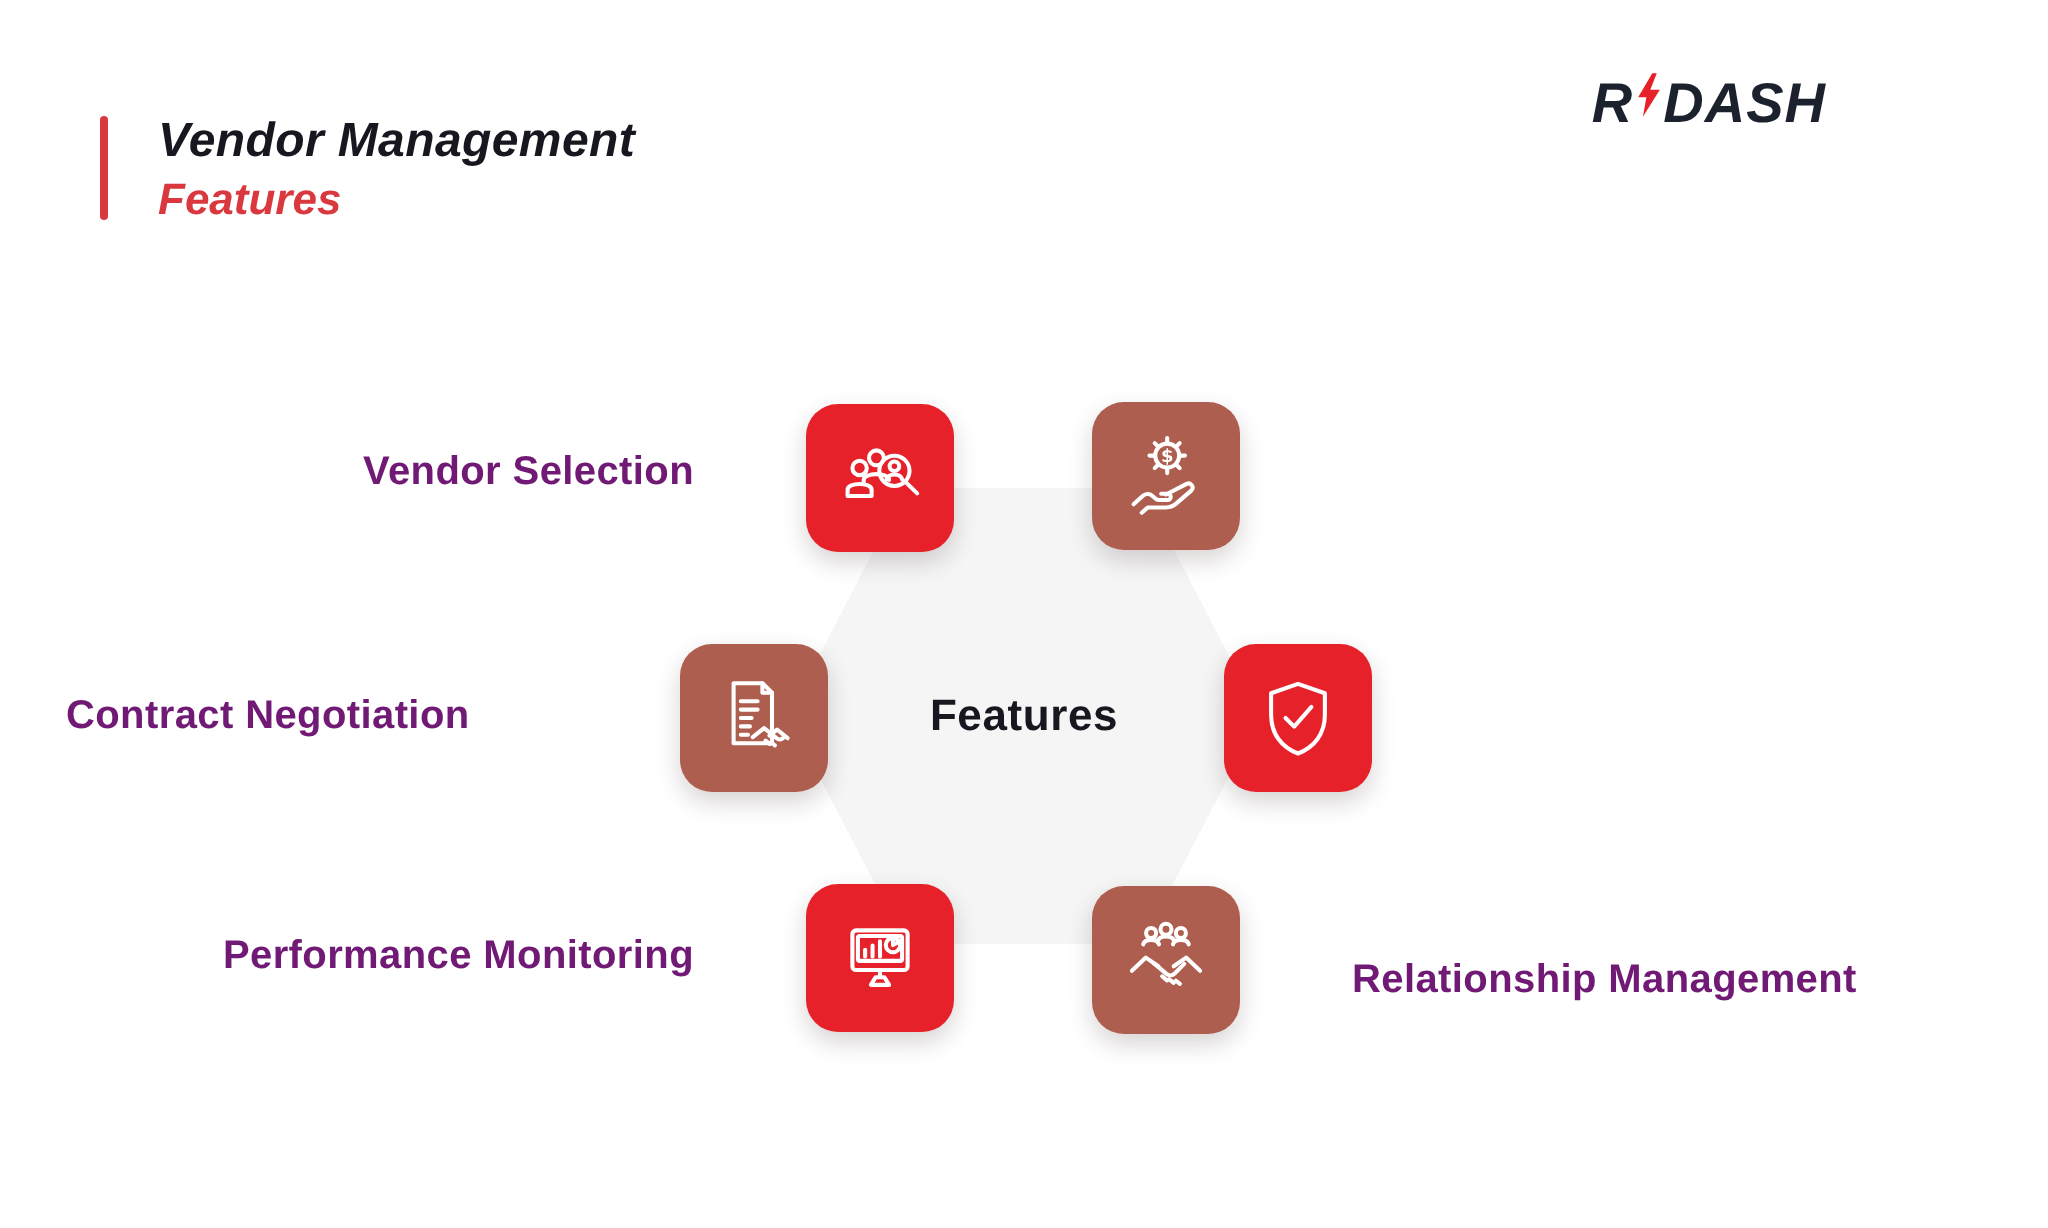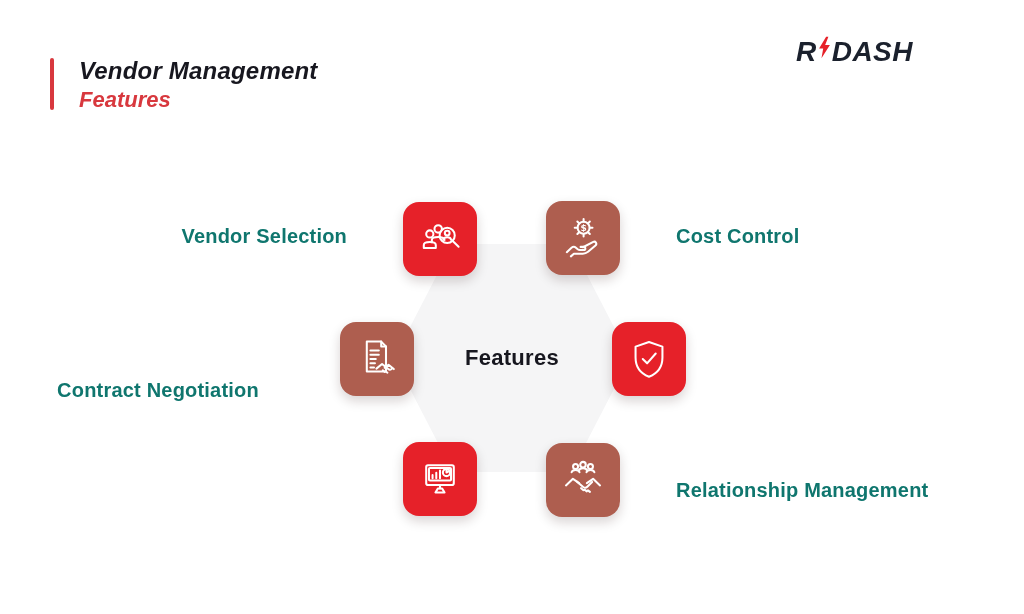--- a/index.html
+++ b/index.html
@@ -69,26 +69,26 @@
 
   .pos-vendor        { left: 403px; top: 202px; }
   .pos-cost          { left: 546px; top: 201px; }
   .pos-contract      { left: 340px; top: 322px; }
   .pos-risk          { left: 612px; top: 322px; }
   .pos-performance   { left: 403px; top: 442px; }
   .pos-relationship  { left: 546px; top: 443px; }
 
   .feature-label {
     position: absolute;
-    font-size: 20px; font-weight: bold; color: #0f766e;
+    font-size: 20px; font-weight: bold; color: #701a75;
     letter-spacing: 0.2px; line-height: 24px; white-space: nowrap;
   }
   .lbl-vendor        { left: 97px;  top: 224px; width: 250px; text-align: right; }
   .lbl-cost          { left: 676px; top: 224px; }
-  .lbl-contract      { left: 33px;  top: 346px; width: 250px; text-align: center; margin-top: 32px; }
+  .lbl-contract      { left: 33px;  top: 346px; width: 250px; text-align: left; }
   .lbl-risk          { left: 744px; top: 346px; }
   .lbl-performance   { left: 97px;  top: 466px; width: 250px; text-align: right; }
   .lbl-relationship  { left: 676px; top: 478px; }
 
   .iconstroke {
     fill: none; stroke: #ffffff; stroke-width: 1.7;
     stroke-linecap: round; stroke-linejoin: round;
   }
 </style>
 </head>
@@ -174,17 +174,17 @@
       <circle cx="26.2" cy="8.8" r="2.1"></circle>
       <path d="M10.5 13.5 c0.7-2.5 5.9-2.5 6.6 0 M16.5 12.2 c0.8-2.7 6.2-2.7 7 0 M22.9 13.5 c0.7-2.5 5.9-2.5 6.6 0"></path>
       <path d="M5.8 24.5 L11.6 19 L16.8 22.6"></path>
       <path d="M34.2 24.5 L28.4 19 L23.2 22.6"></path>
       <path d="M15 21.4 l5.2 4.4 c1 0.8 2.5 0.7 3.4 -0.2 l4 -4"></path>
       <path d="M18.4 26.8 l2 1.7 M21.3 28 l1.9 1.5 M24.1 28.6 l1.7 1.3"></path>
     </svg>
   </div>
 
   <div class="feature-label lbl-vendor">Vendor Selection</div>
-  <div class="feature-label lbl-cost">Cost Control</div>
   <div class="feature-label lbl-contract">Contract Negotiation</div>
+  <div class="feature-label lbl-performance">Performance Monitoring</div>
   <div class="feature-label lbl-relationship">Relationship Management</div>
 
 </div>
 
 </body></html>

